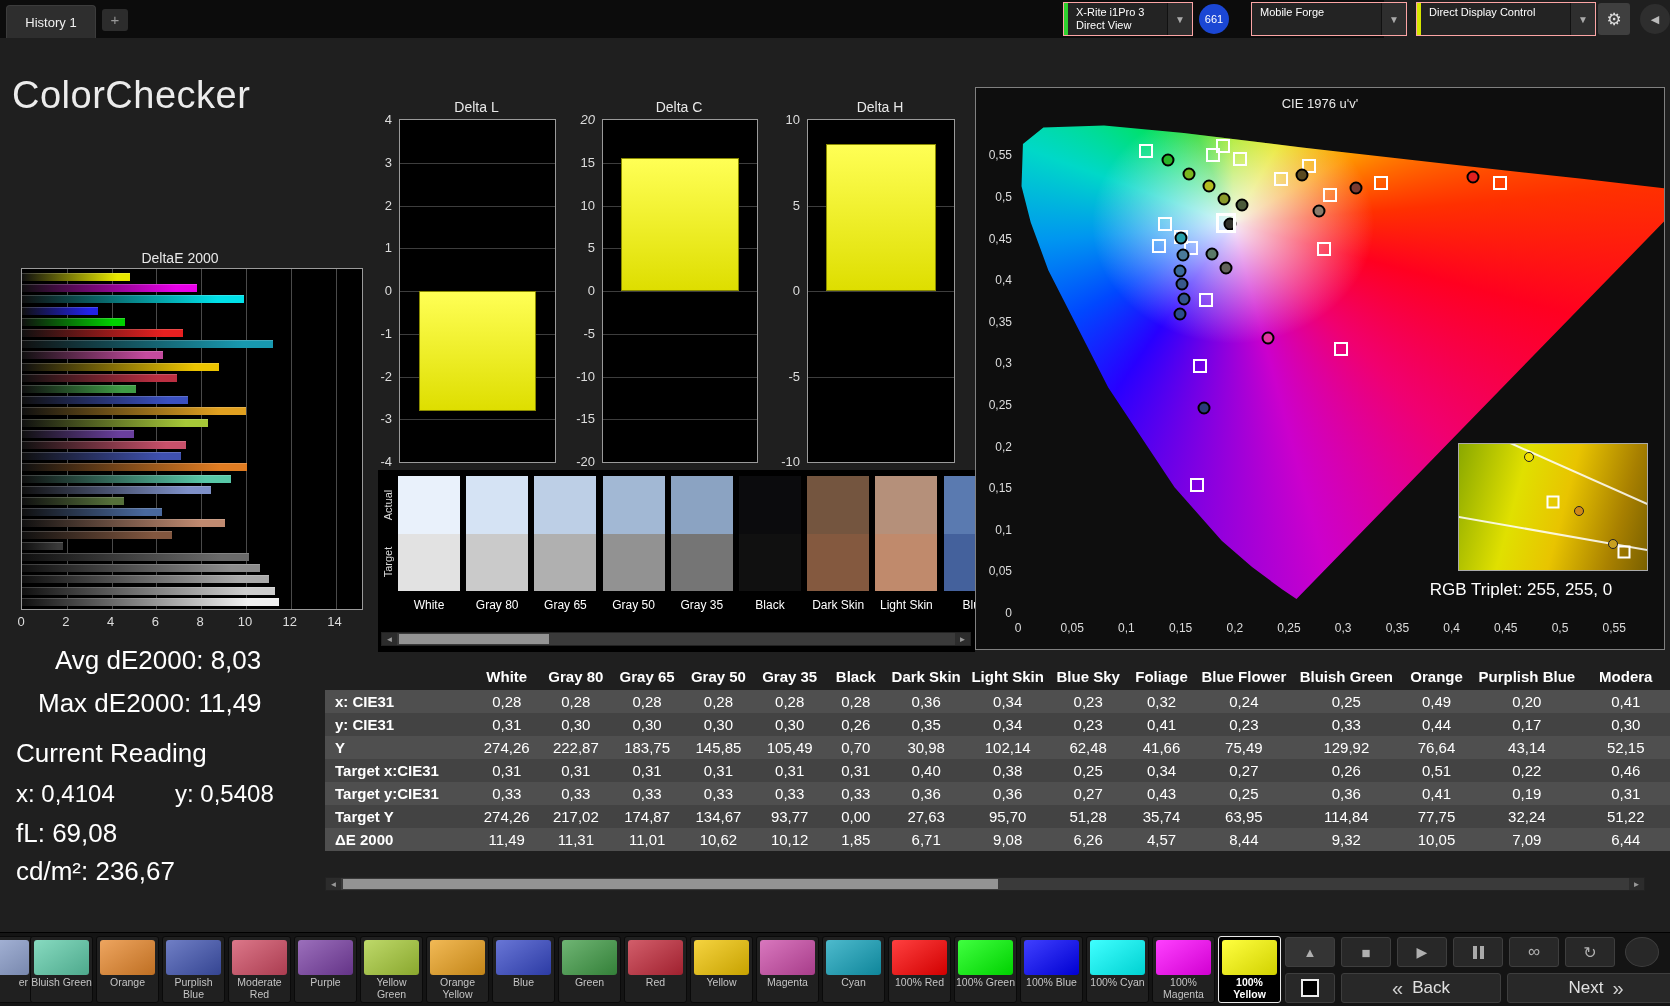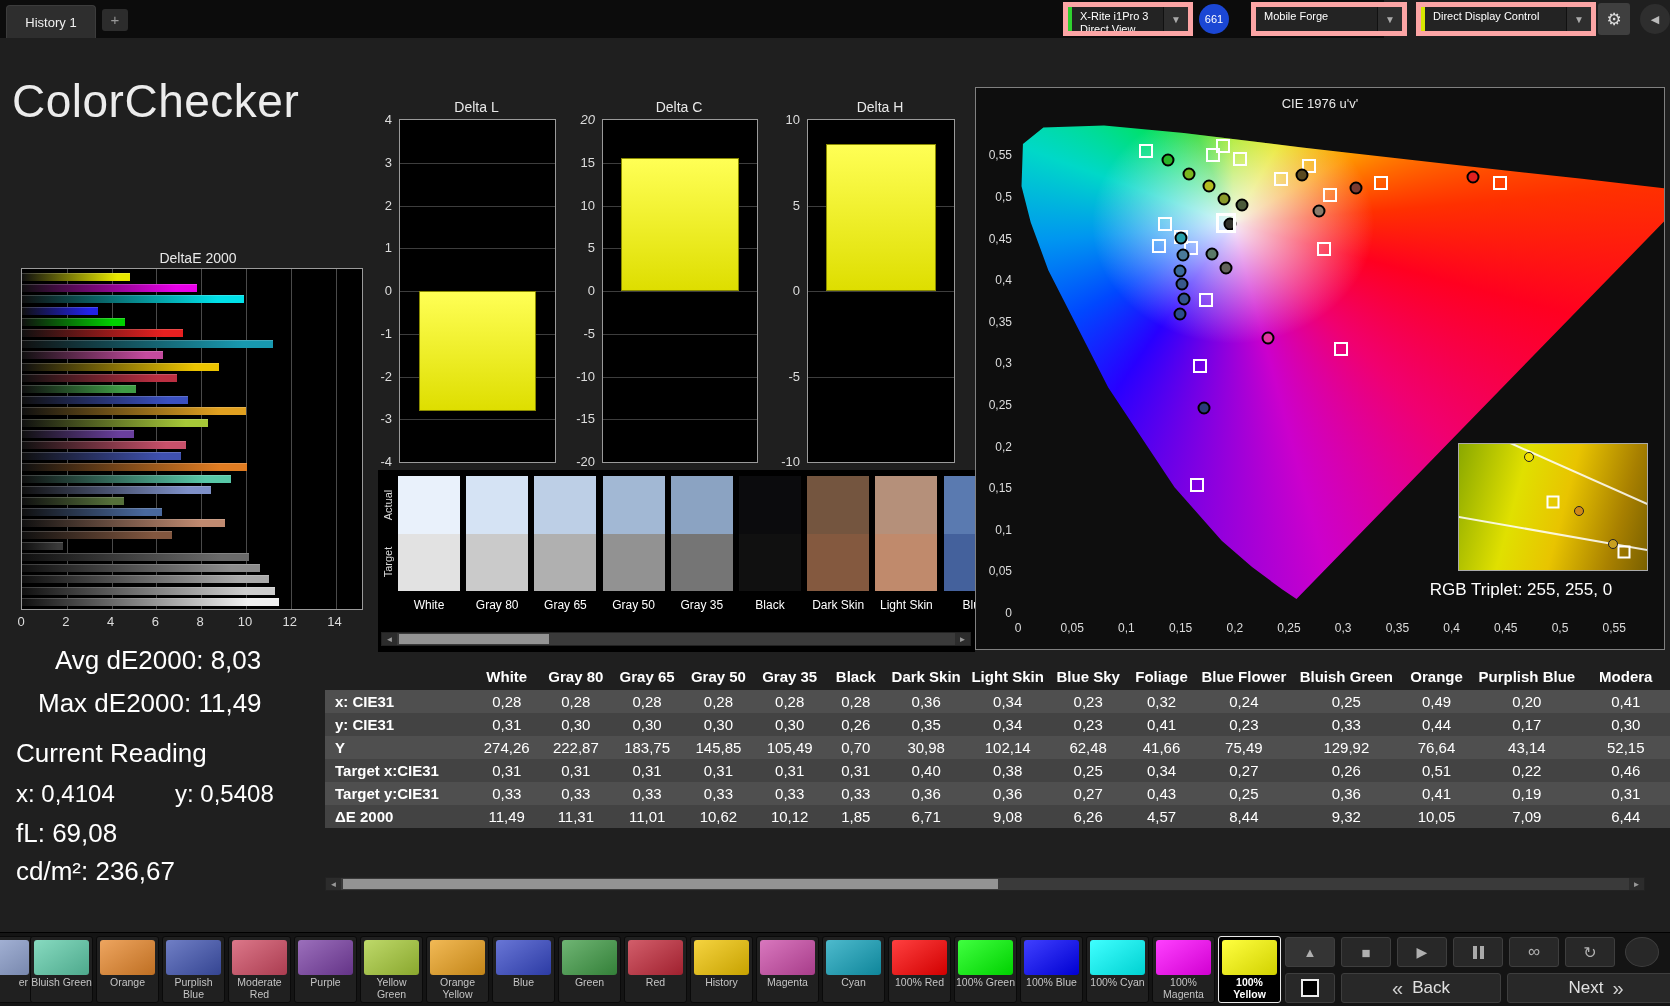--- a/index.html
+++ b/index.html
@@ -6,48 +6,48 @@
   #app{position:relative;width:1670px;height:1006px;overflow:hidden;background:#1f1f1f;
        font-family:"Liberation Sans",sans-serif;color:#fff;}
 
   
   .topbar{position:absolute;left:0;top:0;width:1384px;height:38px;background:#0c0c0c;}
   .tab{position:absolute;left:6px;top:5px;width:90px;height:33px;background:#2e2e2e;color:#f0f0f0;
        font-size:13px;display:flex;align-items:center;justify-content:center;border:1px solid #3c3c3c;
        border-bottom:none;border-radius:4px 4px 0 0;box-sizing:border-box;}
   .add-tab{position:absolute;left:102px;top:9px;width:26px;height:22px;background:#2c2c2c;color:#999;
        border-radius:3px;text-align:center;line-height:22px;font-size:15px;}
-  .device{position:absolute;top:2px;height:34px;background:#232323;border:5px solid #fca5a5;
+  .device{position:absolute;top:2px;height:34px;background:#232323;border:1px solid #fca5a5;
        display:flex;align-items:stretch;box-sizing:border-box;}
   .accent-bar{width:4px;}
   .device-text{padding:3px 8px 0 8px;font-size:11px;line-height:13px;color:#fff;flex:1;white-space:nowrap;overflow:hidden;}
   .drop-btn{width:24px;background:#2e2e2e;border-left:1px solid #111;color:#aaa;display:flex;
        align-items:center;justify-content:center;font-size:10px;}
   .badge{position:absolute;left:1199px;top:4px;width:30px;height:30px;border-radius:50%;background:#1b47d4;
        color:#fff;font-size:11px;display:flex;align-items:center;justify-content:center;}
   .gear-btn{position:absolute;left:1598px;top:3px;width:32px;height:32px;background:#3f3f3f;border-radius:3px;
        color:#ddd;font-size:17px;display:flex;align-items:center;justify-content:center;}
   .top-back-btn{position:absolute;left:1640px;top:4px;width:30px;height:30px;border-radius:50%;background:#2e2e2e;
        color:#bbb;font-size:11px;display:flex;align-items:center;justify-content:center;}
 
-  .page-title{position:absolute;left:12px;top:74px;font-size:46px;color:#ececec;letter-spacing:.5px;}
+  .page-title{position:absolute;left:12px;top:74px;font-size:38px;color:#ececec;letter-spacing:.5px;}
 
   
   .dchart{position:absolute;top:99px;height:382px;}
   .dchart-title{position:absolute;top:0;font-size:14px;color:#e8e8e8;text-align:center;}
   .dchart-ticks{position:absolute;top:20px;height:342px;}
   .tick-label{position:absolute;right:3px;width:100%;text-align:right;font-size:13px;color:#ddd;}
   .dchart-plot{position:absolute;top:20px;height:342px;background:#000;border:1px solid #9a9a9a;box-sizing:content-box;}
   .gridline-h{position:absolute;left:0;right:0;height:1px;background:#3d3d3d;}
   .dchart-bar{position:absolute;left:12%;width:76%;background:linear-gradient(180deg,#ffff55,#dede00);
        border:1px solid #8a8a00;box-sizing:border-box;}
 
   
   .de-chart{position:absolute;left:10px;top:247px;width:366px;height:390px;}
-  .de-title{position:absolute;left:18px;top:3px;width:340px;text-align:center;font-size:14px;color:#e8e8e8;}
+  .de-title{position:absolute;left:0;top:3px;width:340px;text-align:center;font-size:14px;color:#e8e8e8;}
   .de-plot{position:absolute;left:11px;top:21px;width:340px;height:340px;background:#000;border:1px solid #9a9a9a;overflow:hidden;}
   .gridline-v{position:absolute;top:0;bottom:0;width:1px;background:#4a4a4a;}
   .de-bar{position:absolute;left:0;height:8px;background:linear-gradient(90deg,#101010,var(--c) 88%);
        border-top:1px solid rgba(255,255,255,.18);box-sizing:border-box;}
   .de-tick{position:absolute;top:367px;transform:translateX(-50%);font-size:13px;color:#ddd;}
 
   
   .swatch-panel{position:absolute;left:378px;top:470px;width:597px;height:182px;background:#000;overflow:hidden;}
   .rot-label{position:absolute;left:-16px;width:52px;text-align:center;font-size:11px;color:#ddd;transform:rotate(-90deg);}
   .patch{position:absolute;top:6px;width:62px;}
@@ -551,20 +551,38 @@
             <td>0,36</td>
             <td>0,27</td>
             <td>0,43</td>
             <td>0,25</td>
             <td>0,36</td>
             <td>0,41</td>
             <td>0,19</td>
             <td>0,31</td>
           </tr>
           <tr>
+            <td class="row-label">Target Y</td>
+            <td>274,26</td>
+            <td>217,02</td>
+            <td>174,87</td>
+            <td>134,67</td>
+            <td>93,77</td>
+            <td>0,00</td>
+            <td>27,63</td>
+            <td>95,70</td>
+            <td>51,28</td>
+            <td>35,74</td>
+            <td>63,95</td>
+            <td>114,84</td>
+            <td>77,75</td>
+            <td>32,24</td>
+            <td>51,22</td>
+          </tr>
+          <tr>
             <td class="row-label">ΔE 2000</td>
             <td>11,49</td>
             <td>11,31</td>
             <td>11,01</td>
             <td>10,62</td>
             <td>10,12</td>
             <td>1,85</td>
             <td>6,71</td>
             <td>9,08</td>
             <td>6,26</td>
@@ -625,21 +643,21 @@
         <div class="tile" style="left: 558px;">
           <div class="tile-swatch" style="background-color: rgb(63, 156, 69);"></div>
           <div class="tile-label">Green</div>
         </div>
         <div class="tile" style="left: 624px;">
           <div class="tile-swatch" style="background-color: rgb(195, 40, 57);"></div>
           <div class="tile-label">Red</div>
         </div>
         <div class="tile" style="left: 690px;">
           <div class="tile-swatch" style="background-color: rgb(242, 197, 0);"></div>
-          <div class="tile-label">History</div>
+          <div class="tile-label">Yellow</div>
         </div>
         <div class="tile" style="left: 756px;">
           <div class="tile-swatch" style="background-color: rgb(204, 74, 168);"></div>
           <div class="tile-label">Magenta</div>
         </div>
         <div class="tile" style="left: 822px;">
           <div class="tile-swatch" style="background-color: rgb(18, 163, 188);"></div>
           <div class="tile-label">Cyan</div>
         </div>
         <div class="tile" style="left: 888px;">

